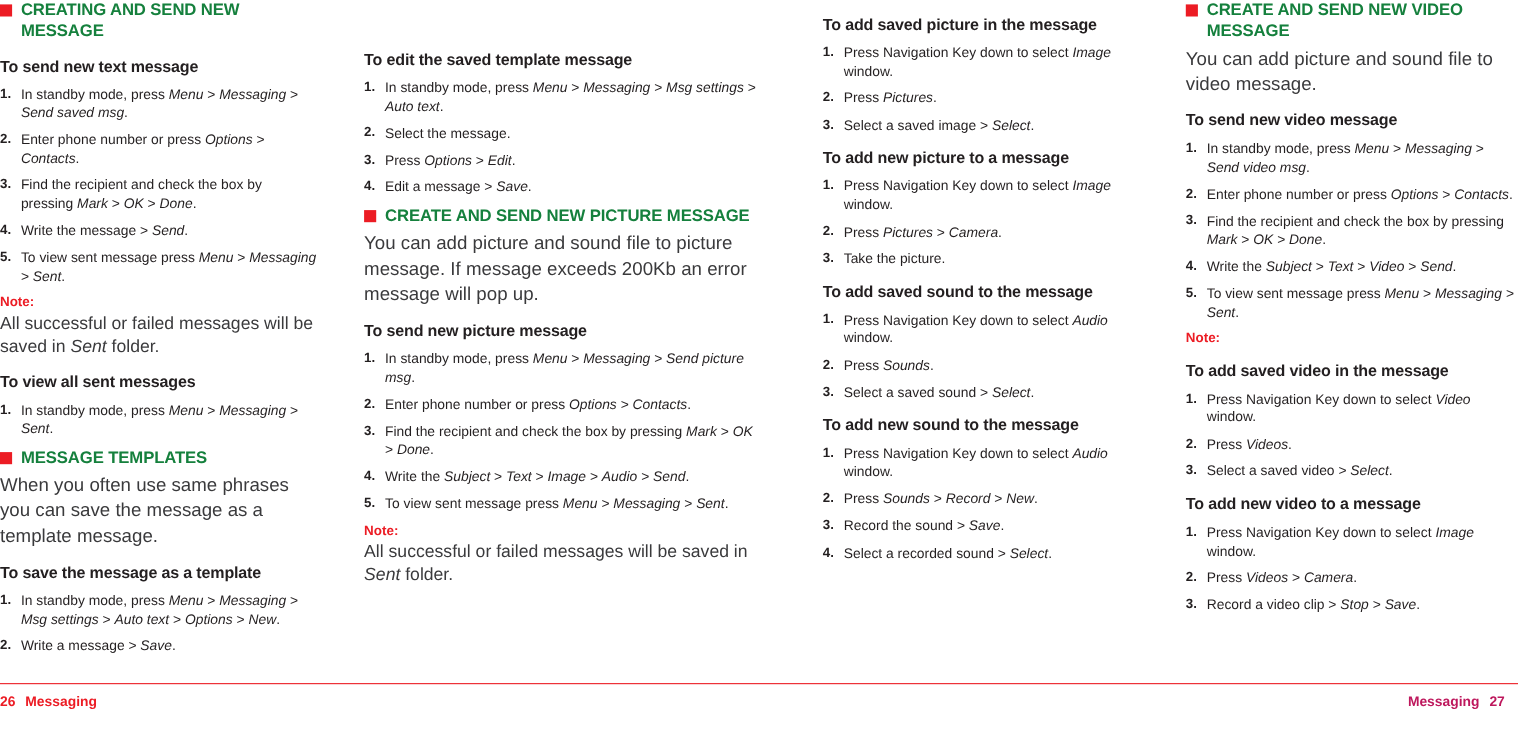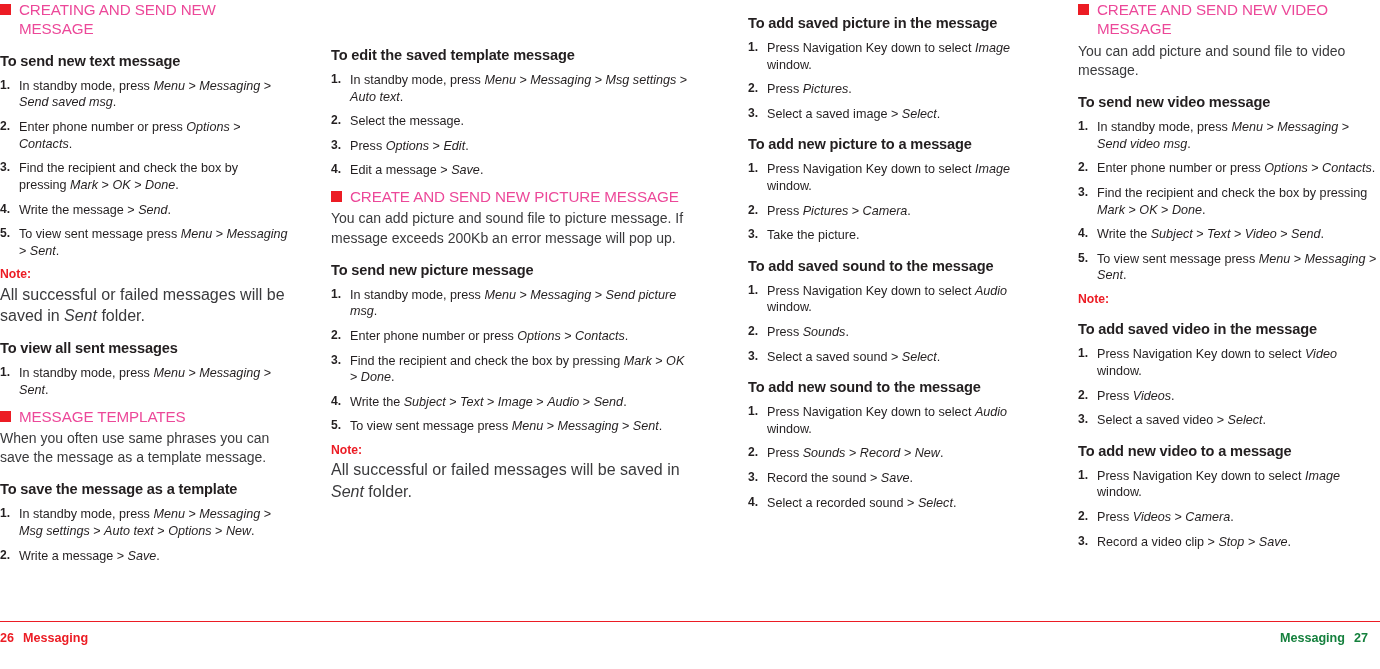--- a/index.html
+++ b/index.html
@@ -30,22 +30,22 @@
     height: 632px;
     padding-top: 0px;
   }
   .col-1 { width: 331px; padding-left: 0px;  padding-right: 42px; }
   .col-2 { width: 417px; padding-left: 0px;  padding-right: 60px; margin-top: 32px; }
   .col-3 { width: 330px; padding-left: 0px;  padding-right: 28px; }
   .col-4 { width: 302px; padding-left: 0px;  padding-right: 0px; }
 
   
   .sec-head {
-    color: #ec4899;
-    font-weight: normal;
+    color: #15803d;
+    font-weight: bold;
     font-size: 15.2px;
     line-height: 1.28;
     letter-spacing: -0.1px;
     margin: 0 0 3px 0;
     position: relative;
     padding-left: 19px;
     text-transform: uppercase;
   }
   .sec-head .sq {
     position: absolute;
@@ -62,21 +62,21 @@
     font-size: 14.6px;
     line-height: 1.3;
     margin: 13px 0 7px 0;
     color: #231f20;
     letter-spacing: -0.15px;
   }
   .col .sub-head.first { margin-top: 14px; }
 
   
   .para {
-    font-size: 14px;
+    font-size: 17px;
     line-height: 1.37;
     color: #3a3a3c;
     margin: 0 0 2px 0;
   }
 
   
   ol.steps {
     list-style: none;
     margin: 0;
     padding: 0;
@@ -130,21 +130,21 @@
     position: absolute;
     left: 0; top: 17px;
     color: #ec1c24;
     font-weight: bold;
     font-size: 12.6px;
     white-space: nowrap;
   }
   .footer .right {
     position: absolute;
     right: 0; top: 17px;
-    color: #15803d;
+    color: #be185d;
     font-weight: bold;
     font-size: 12.6px;
     white-space: nowrap;
   }
   .footer .pg { display: inline-block; }
   .footer .sp { display: inline-block; width: 9px; }
 </style>
 </head>
 <body>
 

